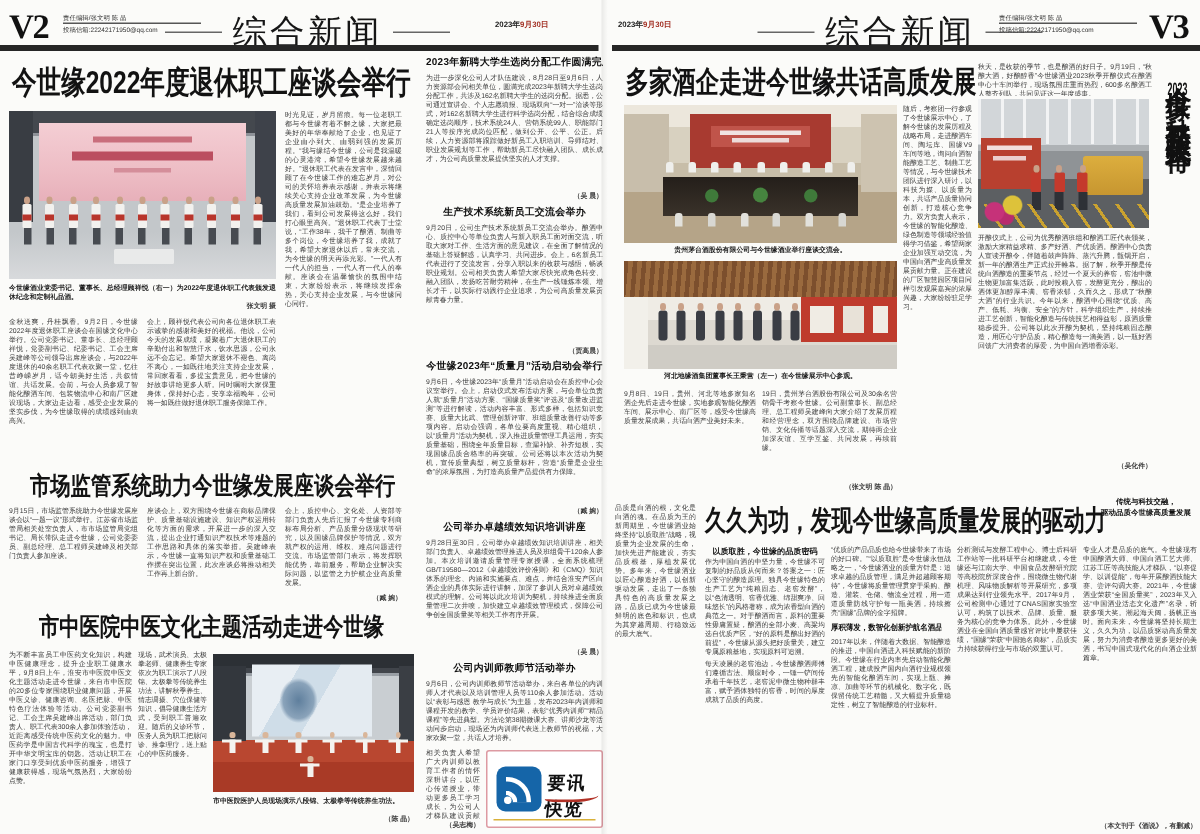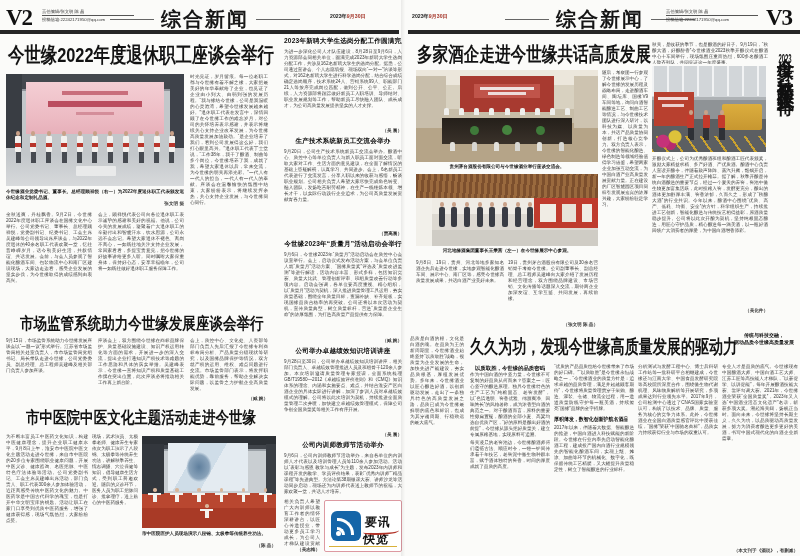--- a/index.html
+++ b/index.html
@@ -8,21 +8,21 @@
 .abs{position:absolute}
 .t{font-size:4.6px;line-height:6px;text-align:justify;color:#3b3b3b;overflow:hidden}
 .cap{font-size:4.6px;line-height:5.9px;font-weight:bold;color:#1d1d1d;text-align:justify;overflow:hidden}
 .capc{font-size:4.6px;line-height:5.9px;font-weight:bold;color:#1d1d1d;text-align:center;overflow:hidden}
 .credit{font-size:4.6px;line-height:6px;text-align:right;color:#3b3b3b;font-weight:bold}
 .hd{font-weight:bold;color:#121212;white-space:nowrap;transform-origin:0 0}
 .midhd{font-size:6.6px;font-weight:bold;color:#0f0f0f;text-align:center;letter-spacing:.2px;white-space:nowrap;overflow:hidden}
 .subhd{font-size:5.4px;font-weight:bold;color:#101010;text-align:center;line-height:8px;white-space:nowrap;overflow:hidden}
 .rule{background:#262626}
 .pageno{font-family:"Liberation Serif",serif;font-weight:bold;font-size:23px;color:#111;letter-spacing:-1px}
-.mast{display:flex;align-items:center;gap:7px;font-family:"Liberation Serif",serif;font-weight:bold;font-size:20px;color:#161616;letter-spacing:2px}
+.mast{display:flex;align-items:center;gap:7px;font-family:"Liberation Serif",serif;font-weight:normal;font-size:23px;color:#161616;letter-spacing:2px}
 .mast::before,.mast::after{content:"";flex:1;height:1px;background:#666}
 .edit{font-size:4.3px;line-height:5.4px;color:#333}
 .edit .l1{border-bottom:.5px solid #555;padding-bottom:1px;margin-bottom:1px}
 .date{font-size:5.2px;color:#222;font-weight:bold}
 .date em{font-style:normal;color:#a33226}
 .photo{position:absolute;overflow:hidden}
 .mcol{position:absolute;display:flex;flex-direction:column}
 .mcol .t{flex:1}
 
 .pr{position:relative;width:8px;height:34px;flex:0 0 auto}

